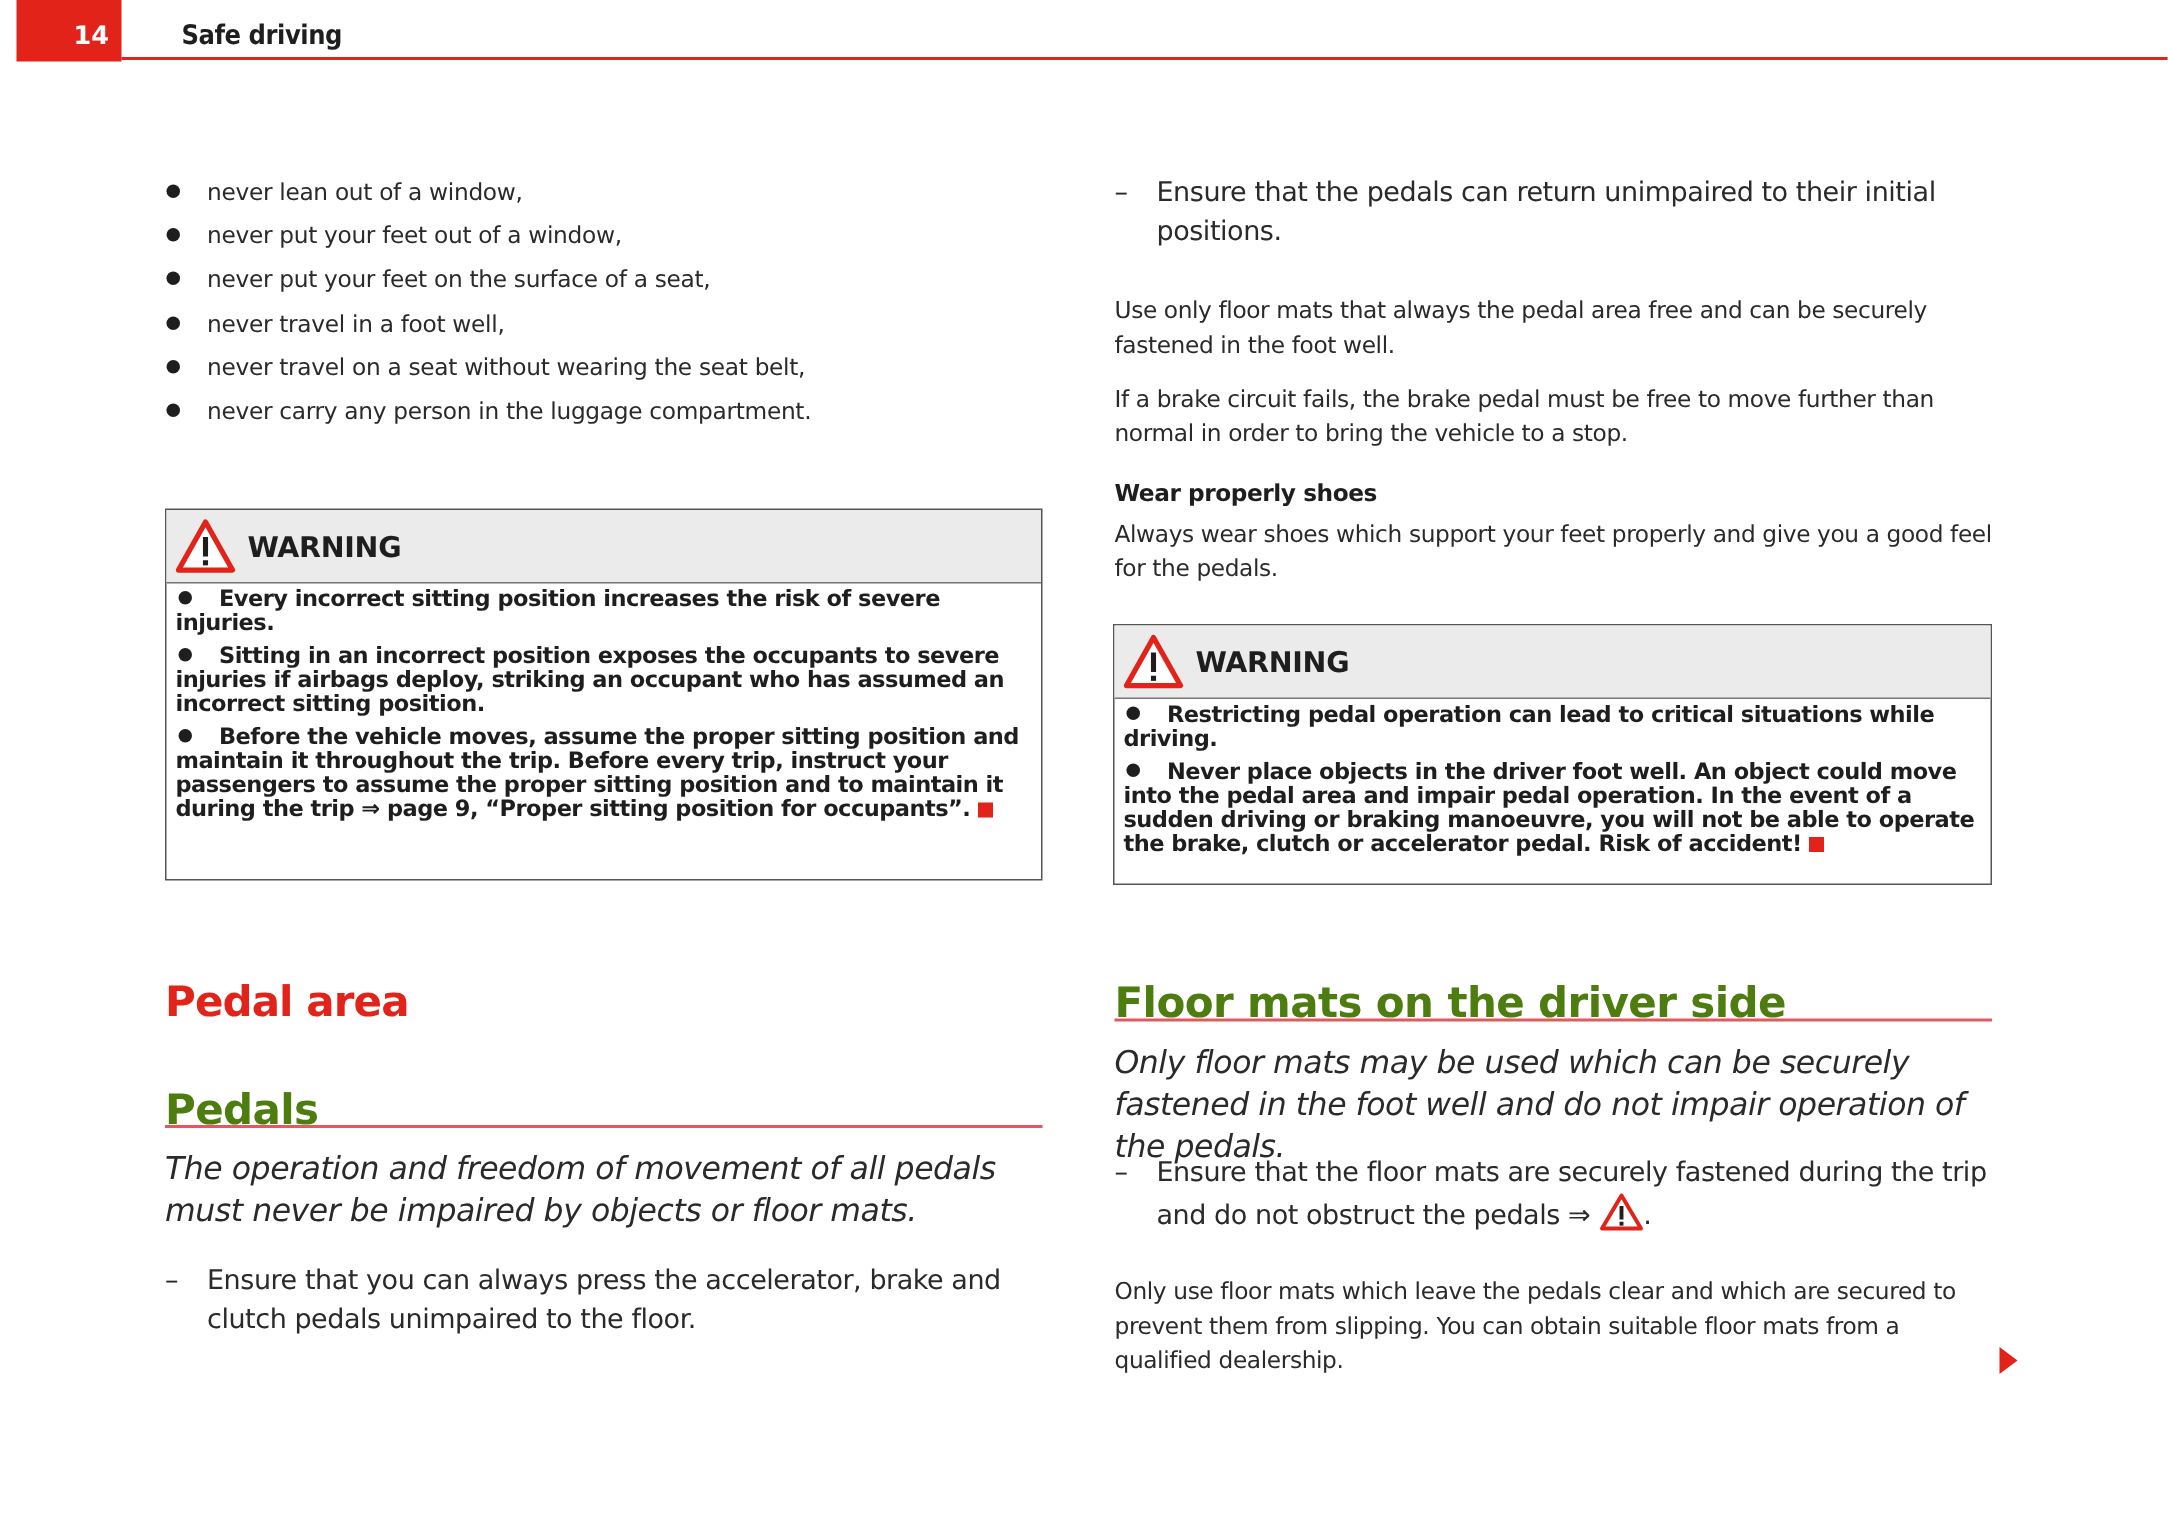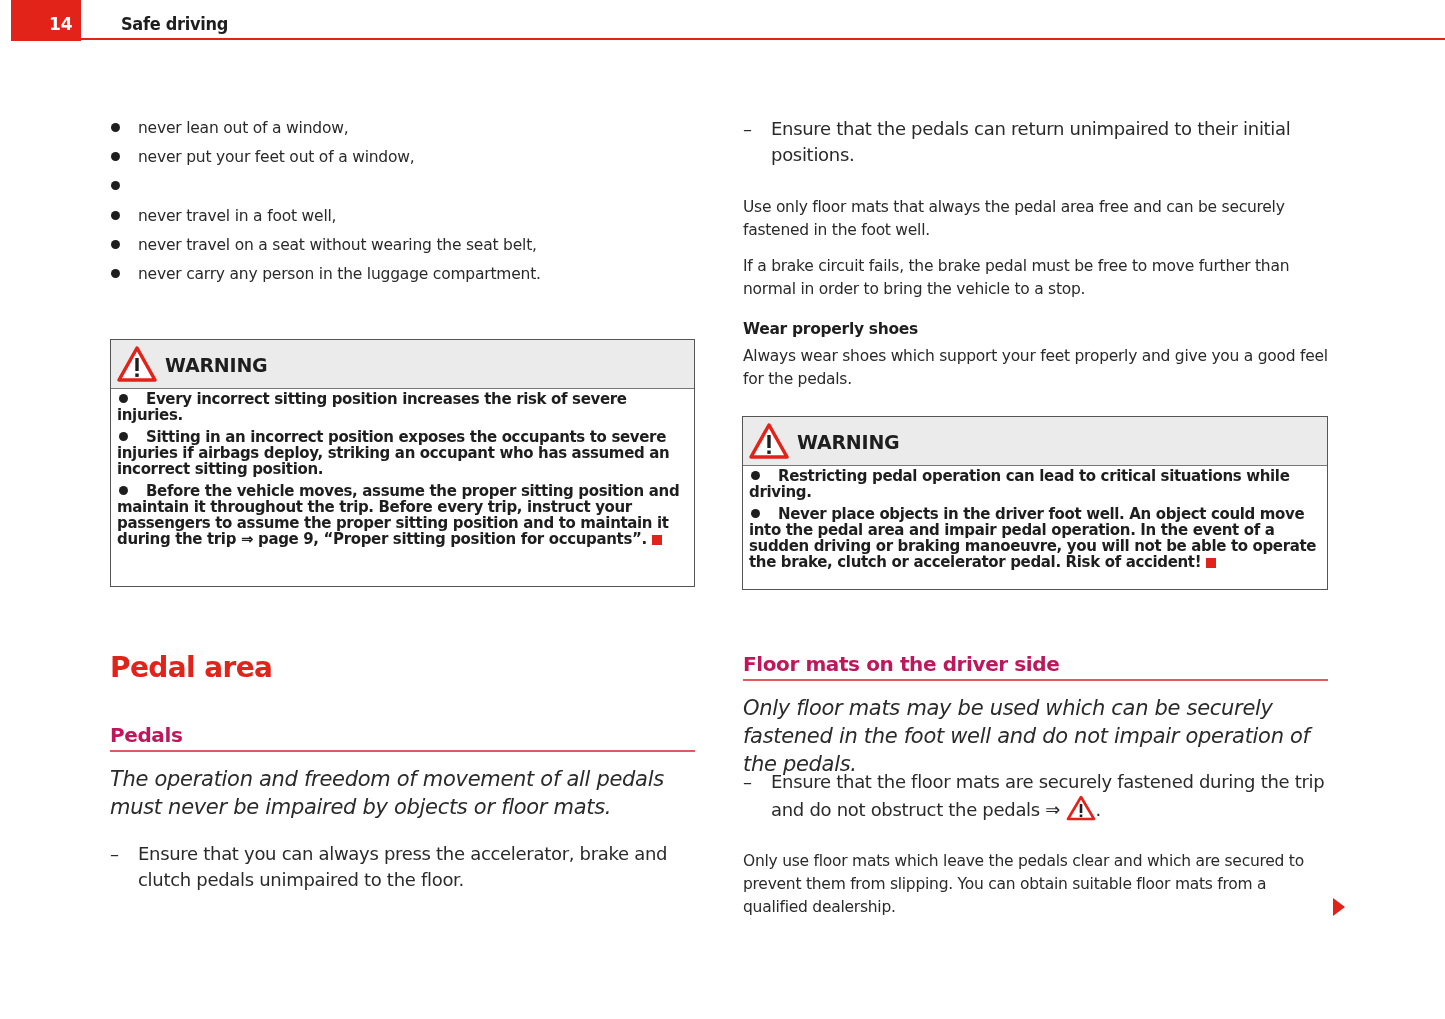--- a/index.html
+++ b/index.html
@@ -19,21 +19,21 @@
   .warn-box { position: absolute; border: 1px solid #555; background: #fff; }
   .warn-head { height: 49px; background: #ebebeb; border-bottom: 1px solid #777; position: relative; padding-left: 36px; }
   .warn-icon { position: absolute; left: 5px; top: 5px; width: 42px; height: 38px; }
   .warn-title { position: absolute; left: 54px; top: 14px; font-weight: bold; font-size: 19px; color: #1e1e1e; letter-spacing: -0.2px; }
   .warn-body { padding: 2px 6px 0 6px; }
   .warn-item { font-weight: bold; font-size: 15px; line-height: 16px; color: #1e1e1e; margin-bottom: 6px; letter-spacing: -0.35px; }
   .warn-item .wdot { display: inline-block; width: 9px; height: 9px; border-radius: 50%; background: #1e1e1e; margin: 0 18px 2px 2px; vertical-align: middle; }
   .end-mark { display: inline-block; width: 10px; height: 10px; background: #e2231a; margin-left: 5px; vertical-align: -1px; }
 
   .h1 { position: absolute; color: #e2231a; font-weight: bold; font-size: 28px; letter-spacing: -0.6px; }
-  .h2 { position: absolute; color: #be185d; font-weight: bold; font-size: 20px; letter-spacing: -0.4px; }
+  .h2 { position: absolute; color: #4d7c0f; font-weight: bold; font-size: 28px; letter-spacing: -0.4px; }
   .h2-rule { position: absolute; height: 2px; background: #e05a5f; }
   .lead { position: absolute; font-style: italic; font-size: 21px; line-height: 28px; color: #2a2a2a; letter-spacing: -0.3px; }
   .dash-item { position: absolute; font-size: 18px; line-height: 25.5px; color: #2a2a2a; padding-left: 28px; letter-spacing: -0.3px; }
   .dash-item .dash { position: absolute; left: 0; top: 0; }
   .para { position: absolute; font-size: 15.5px; line-height: 23px; color: #2a2a2a; letter-spacing: -0.25px; }
   .sub-head { position: absolute; font-weight: bold; font-size: 15.5px; color: #1e1e1e; letter-spacing: -0.3px; }
   .inline-warn { display: inline-block; width: 30px; height: 26px; vertical-align: -5px; }
   .next-arrow { position: absolute; left: 1333px; top: 898px; width: 0; height: 0; border-top: 9px solid transparent; border-bottom: 9px solid transparent; border-left: 12px solid #e2231a; }
 </style>
 </head>
@@ -43,21 +43,21 @@
   <div class="page-num-box">
     <span class="page-num">14</span>
   </div>
   <span class="header-title">Safe driving</span>
   <div class="header-rule"></div>
 </div>
 
 <ul class="bullets">
   <li><span class="dot"></span><span>never lean out of a window,</span></li>
   <li><span class="dot"></span><span>never put your feet out of a window,</span></li>
-  <li><span class="dot"></span></li>
+  <li><span class="dot"></span><span>never put your feet on the surface of a seat,</span></li>
   <li><span class="dot"></span><span>never travel in a foot well,</span></li>
   <li><span class="dot"></span><span>never travel on a seat without wearing the seat belt,</span></li>
   <li><span class="dot"></span><span>never carry any person in the luggage compartment.</span></li>
 </ul>
 
 <div class="warn-box" style="left:110px; top:339px; width:585px; height:248px;">
   <div class="warn-head">
     <svg class="warn-icon" viewBox="0 0 42 38">
       <path d="M21 3 L39 35 L3 35 Z" fill="#fff" stroke="#e2231a" stroke-width="3.5" stroke-linejoin="round"></path>
       <rect x="19.3" y="13" width="3.4" height="13" fill="#1e1e1e"></rect>

